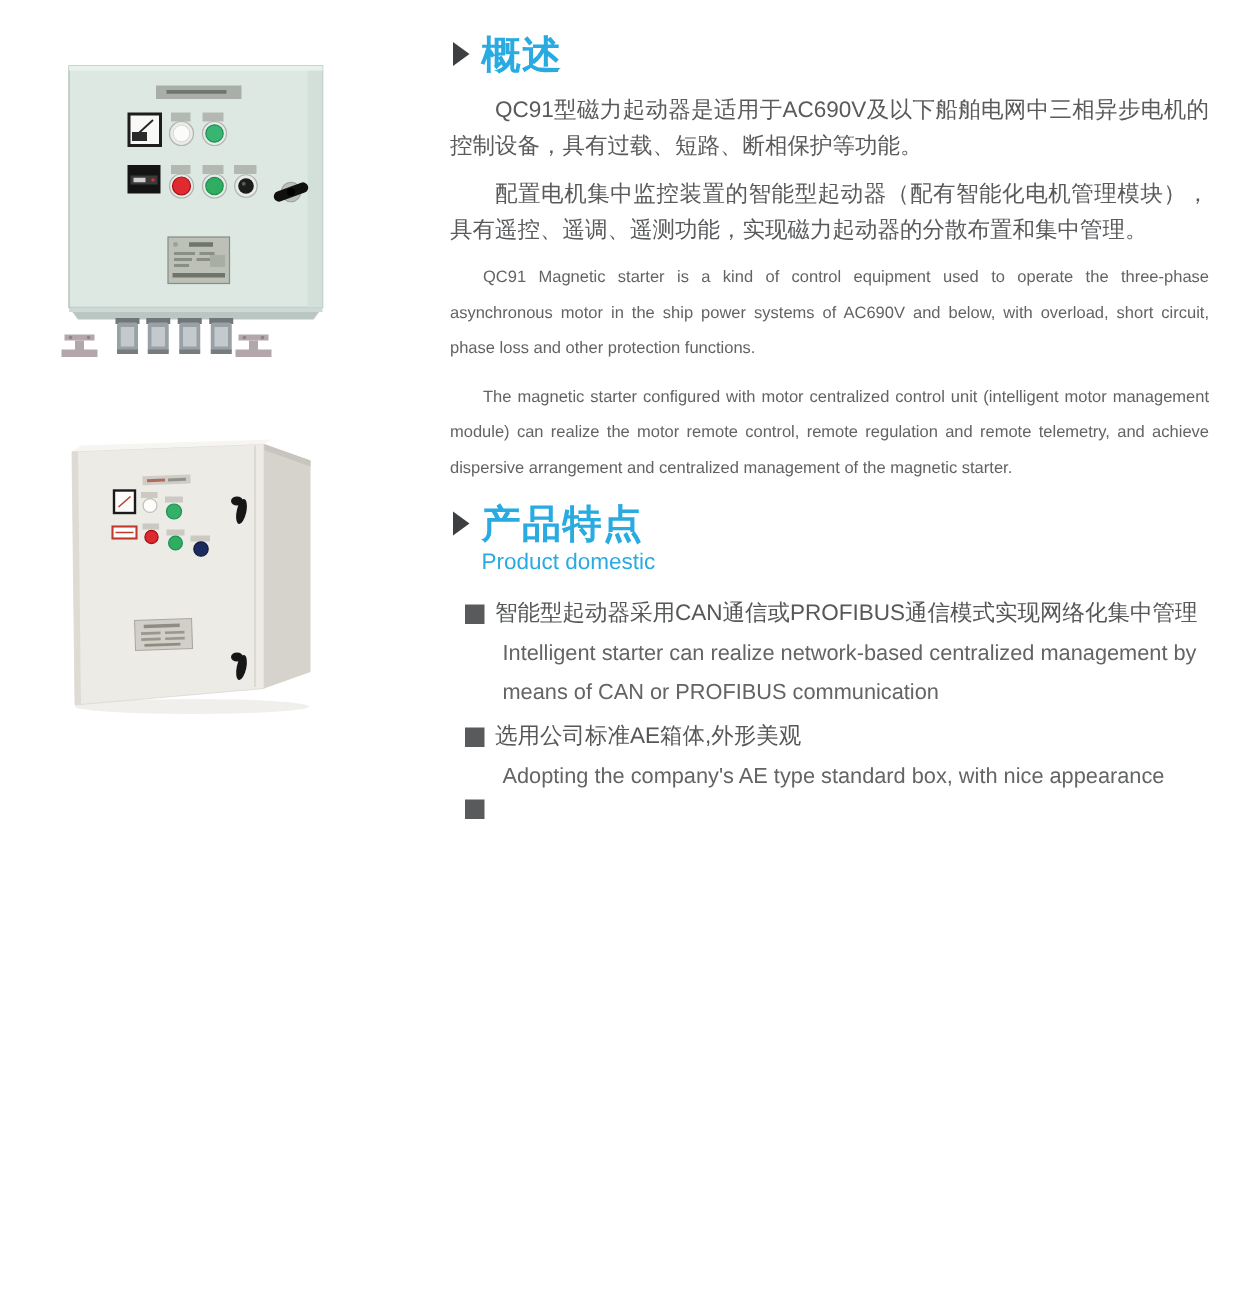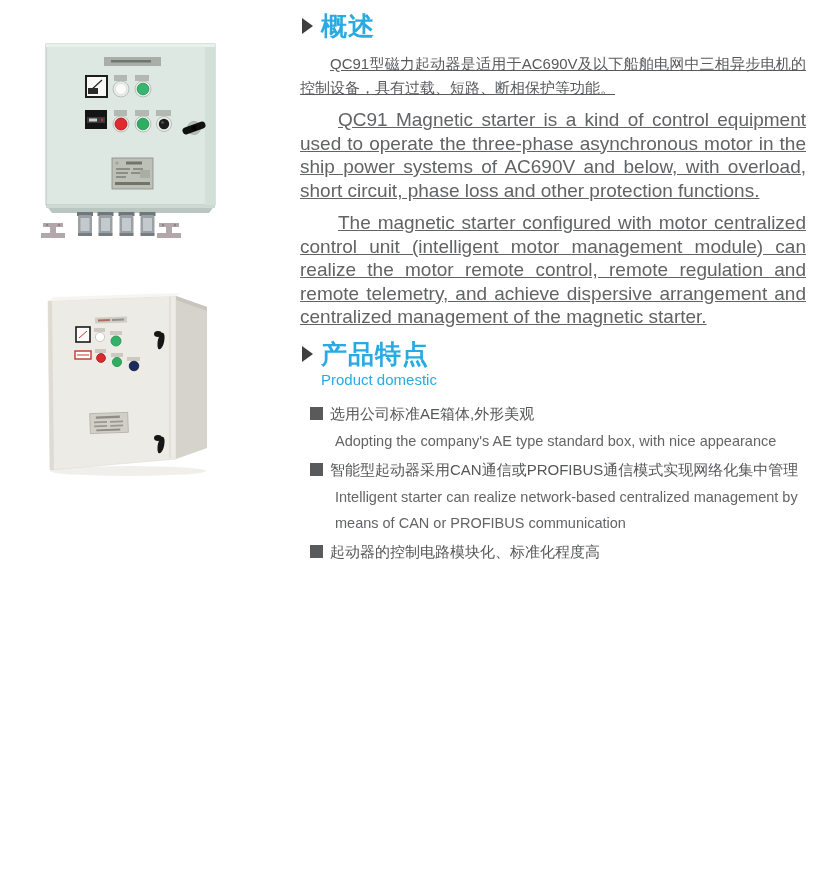--- a/index.html
+++ b/index.html
@@ -2,31 +2,31 @@
 <html><head>
 <meta charset="utf-8">
 <style>
   html,body{margin:0;padding:0;}
   body{
     width:830px;height:869px;background:#ffffff;position:relative;overflow:hidden;
     font-family:"Liberation Sans","DejaVu Sans",sans-serif;
   }
   .figure1{position:absolute;left:20px;top:30px;width:250px;height:220px;}
   .figure2{position:absolute;left:30px;top:270px;width:230px;height:220px;}
-  .content{position:absolute;left:300px;top:10px;width:506px;}
+  .content{position:absolute;left:300px;top:20px;width:506px;}
 
   .section-header{display:flex;align-items:flex-start;}
   .marker{width:0;height:0;border-left:11px solid #3e3f41;border-top:8px solid transparent;
           border-bottom:8px solid transparent;margin:8px 8px 0 2px;flex:none;}
   .sec-title{font-size:26px;font-weight:bold;color:#29abe2;line-height:32px;letter-spacing:1px;}
   .sec-subtitle{font-size:15px;color:#29abe2;margin:1px 0 11px 21px;line-height:18px;}
 
   .para{font-size:15px;line-height:23.5px;color:#595a5c;text-align:justify;
-        text-indent:2em;margin:0 0 9px 0;text-decoration:underline;}
-  .para.en{font-size:19px;color:#626365;}
+        text-indent:2em;margin:0 0 9px 0;}
+  .para.en{font-size:11px;color:#626365;}
   .para:first-of-type{margin-top:10px;}
 
   .features-block{margin-top:0;}
   .feature{margin-bottom:2px;}
   .f-zh{display:flex;align-items:center;font-size:15px;color:#565759;line-height:28px;margin-left:10px;}
   .bullet{width:13px;height:13px;background:#595a5c;margin-right:7px;flex:none;}
   .f-en{font-size:14.5px;color:#636466;line-height:26px;margin-left:35px;}
 </style>
 </head>
 <body>
@@ -187,48 +187,48 @@
 
   <section>
     <div class="section-header">
       <span class="marker"></span>
       <div>
         <div class="sec-title">概述</div>
       </div>
     </div>
 
     <p class="para zh">QC91型磁力起动器是适用于AC690V及以下船舶电网中三相异步电机的控制设备，具有过载、短路、断相保护等功能。</p>
+    <p class="para zh">配置电机集中监控装置的智能型起动器（配有智能化电机管理模块），具有遥控、遥调、遥测功能，实现磁力起动器的分散布置和集中管理。</p>
     <p class="para en">QC91 Magnetic starter is a kind of control equipment used to operate the three-phase asynchronous motor in the ship power systems of AC690V and below, with overload, short circuit, phase loss and other protection functions.</p>
     <p class="para en">The magnetic starter configured with motor centralized control unit (intelligent motor management module) can realize the motor remote control, remote regulation and remote telemetry, and achieve dispersive arrangement and centralized management of the magnetic starter.</p>
   </section>
 
   <section class="features-block">
     <div class="section-header">
       <span class="marker"></span>
       <div class="sec-title">产品特点</div>
     </div>
     <div class="sec-subtitle">Product domestic</div>
 
     <div class="feature">
       <div class="f-zh">
         <span class="bullet"></span>
-        <span>选用公司标准AE箱体,外形美观</span>
-      </div>
-      <div class="f-en">Adopting the company's AE type standard box, with nice appearance</div>
+        <span>智能型起动器采用CAN通信或PROFIBUS通信模式实现网络化集中管理</span>
+      </div>
+      <div class="f-en">Intelligent starter can realize network-based centralized management by means of CAN or PROFIBUS communication</div>
     </div>
 
     <div class="feature">
       <div class="f-zh">
         <span class="bullet"></span>
-        <span>智能型起动器采用CAN通信或PROFIBUS通信模式实现网络化集中管理</span>
-      </div>
-      <div class="f-en">Intelligent starter can realize network-based centralized management by means of CAN or PROFIBUS communication</div>
+        <span>选用公司标准AE箱体,外形美观</span>
+      </div>
+      <div class="f-en">Adopting the company's AE type standard box, with nice appearance</div>
     </div>
 
     <div class="feature">
       <div class="f-zh">
         <span class="bullet"></span>
-        <span>起动器的控制电路模块化、标准化程度高</span>
       </div>
     </div>
   </section>
 
 </div>
 
 </body></html>

